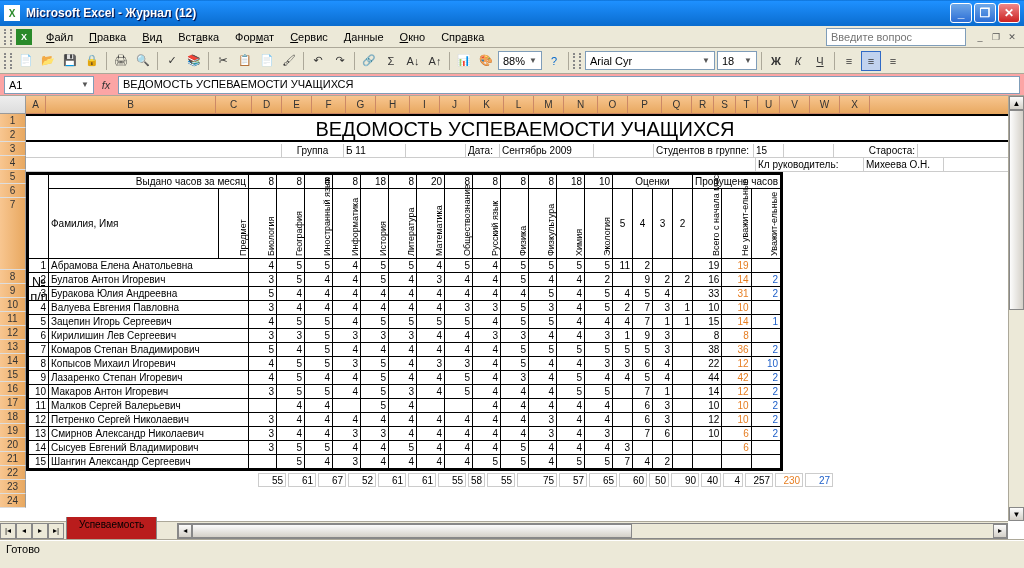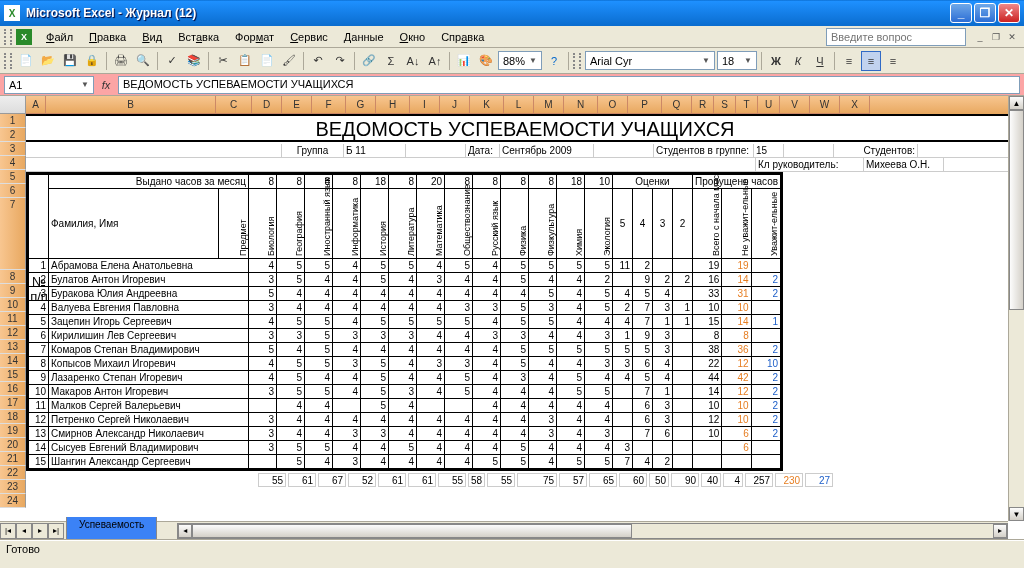--- a/index.html
+++ b/index.html
@@ -47,21 +47,21 @@
 .maintable td,.maintable th{border:1px solid #000;padding:0 2px;height:14px;font-size:10px;text-align:right;white-space:nowrap}
 .maintable .vh{writing-mode:vertical-rl;transform:rotate(180deg);text-align:left;height:70px;padding:2px 1px;vertical-align:bottom;font-size:9px}
 .maintable .lname{text-align:left;width:170px}
 .totals{position:absolute;left:0;font-size:10px}
 .totals td{border:1px solid #ccc;padding:0 2px;height:14px;text-align:right;font-size:10px}
 .orange{color:#e67e22}
 .blue{color:#1e5fc8}
 .hscroll{position:absolute;bottom:0;left:0;right:16px;height:18px;background:#ece9d8;display:flex;align-items:center;border-top:1px solid #aca899}
 .tabnav{display:flex}
 .tabnav .nb{width:16px;height:16px;border:1px solid #888;background:#ece9d8;display:flex;align-items:center;justify-content:center;font-size:8px}
-.sheettab{height:28px;background:#3b82f6;border:1px solid #888;border-top:none;padding:0 12px;font-size:10px;line-height:16px;margin-left:2px}
+.sheettab{height:28px;background:#b91c1c;border:1px solid #888;border-top:none;padding:0 12px;font-size:10px;line-height:16px;margin-left:2px}
 .scrollbar-h{flex:1;height:16px;background:#ece9d8;border:1px solid #888;margin-left:20px;position:relative}
 .scrollbar-h .thumb{position:absolute;left:14px;top:0;bottom:0;width:440px;background:linear-gradient(#fcfcfc,#d4d0c8);border:1px solid #888}
 .scrollbar-h .arr{position:absolute;top:0;bottom:0;width:14px;background:linear-gradient(#fcfcfc,#d4d0c8);border:1px solid #888;display:flex;align-items:center;justify-content:center;font-size:8px}
 .vscroll{position:absolute;right:0;top:0;bottom:18px;width:16px;background:#ece9d8;border-left:1px solid #aca899}
 .vscroll .arr{height:14px;background:linear-gradient(#fcfcfc,#d4d0c8);border:1px solid #888;display:flex;align-items:center;justify-content:center;font-size:8px}
 .vscroll .thumb{position:absolute;top:14px;left:0;right:0;height:200px;background:linear-gradient(90deg,#fcfcfc,#d4d0c8);border:1px solid #888}
 .statusbar{height:20px;background:#ece9d8;border-top:1px solid #fff;padding:2px 6px;font-size:11px}
 .bold{font-weight:bold}.ital{font-style:italic}
 .active-tbtn{border:1px solid #316ac5;background:#c1d2ee}
 </style>
@@ -222,21 +222,21 @@
           <div class="cell" style="width:256px"></div>
           <div class="cell" style="width:62px;text-align:center">Группа</div>
           <div class="cell" style="width:62px;">Б 11</div>
           <div class="cell" style="width:60px"></div>
           <div class="cell" style="width:34px">Дата:</div>
           <div class="cell" style="width:94px">Сентябрь  2009</div>
           <div class="cell" style="width:60px"></div>
           <div class="cell" style="width:100px">Студентов в группе:</div>
           <div class="cell" style="width:30px">15</div>
           <div class="cell" style="width:50px"></div>
-          <div class="cell" style="width:84px;text-align:right">Студентов:</div>
+          <div class="cell" style="width:84px;text-align:right">Староста:</div>
         </div>
       <div class="maintable" id="maintable">
           <table>
             <tbody>
               <tr>
                 <td rowspan="2" style="width:20px"></td>
                 <td colspan="2" style="text-align:right">Выдано часов за месяц</td>
                 <td style="width:28px">8</td>
                 <td style="width:28px">8</td>
                 <td style="width:28px">8</td>

